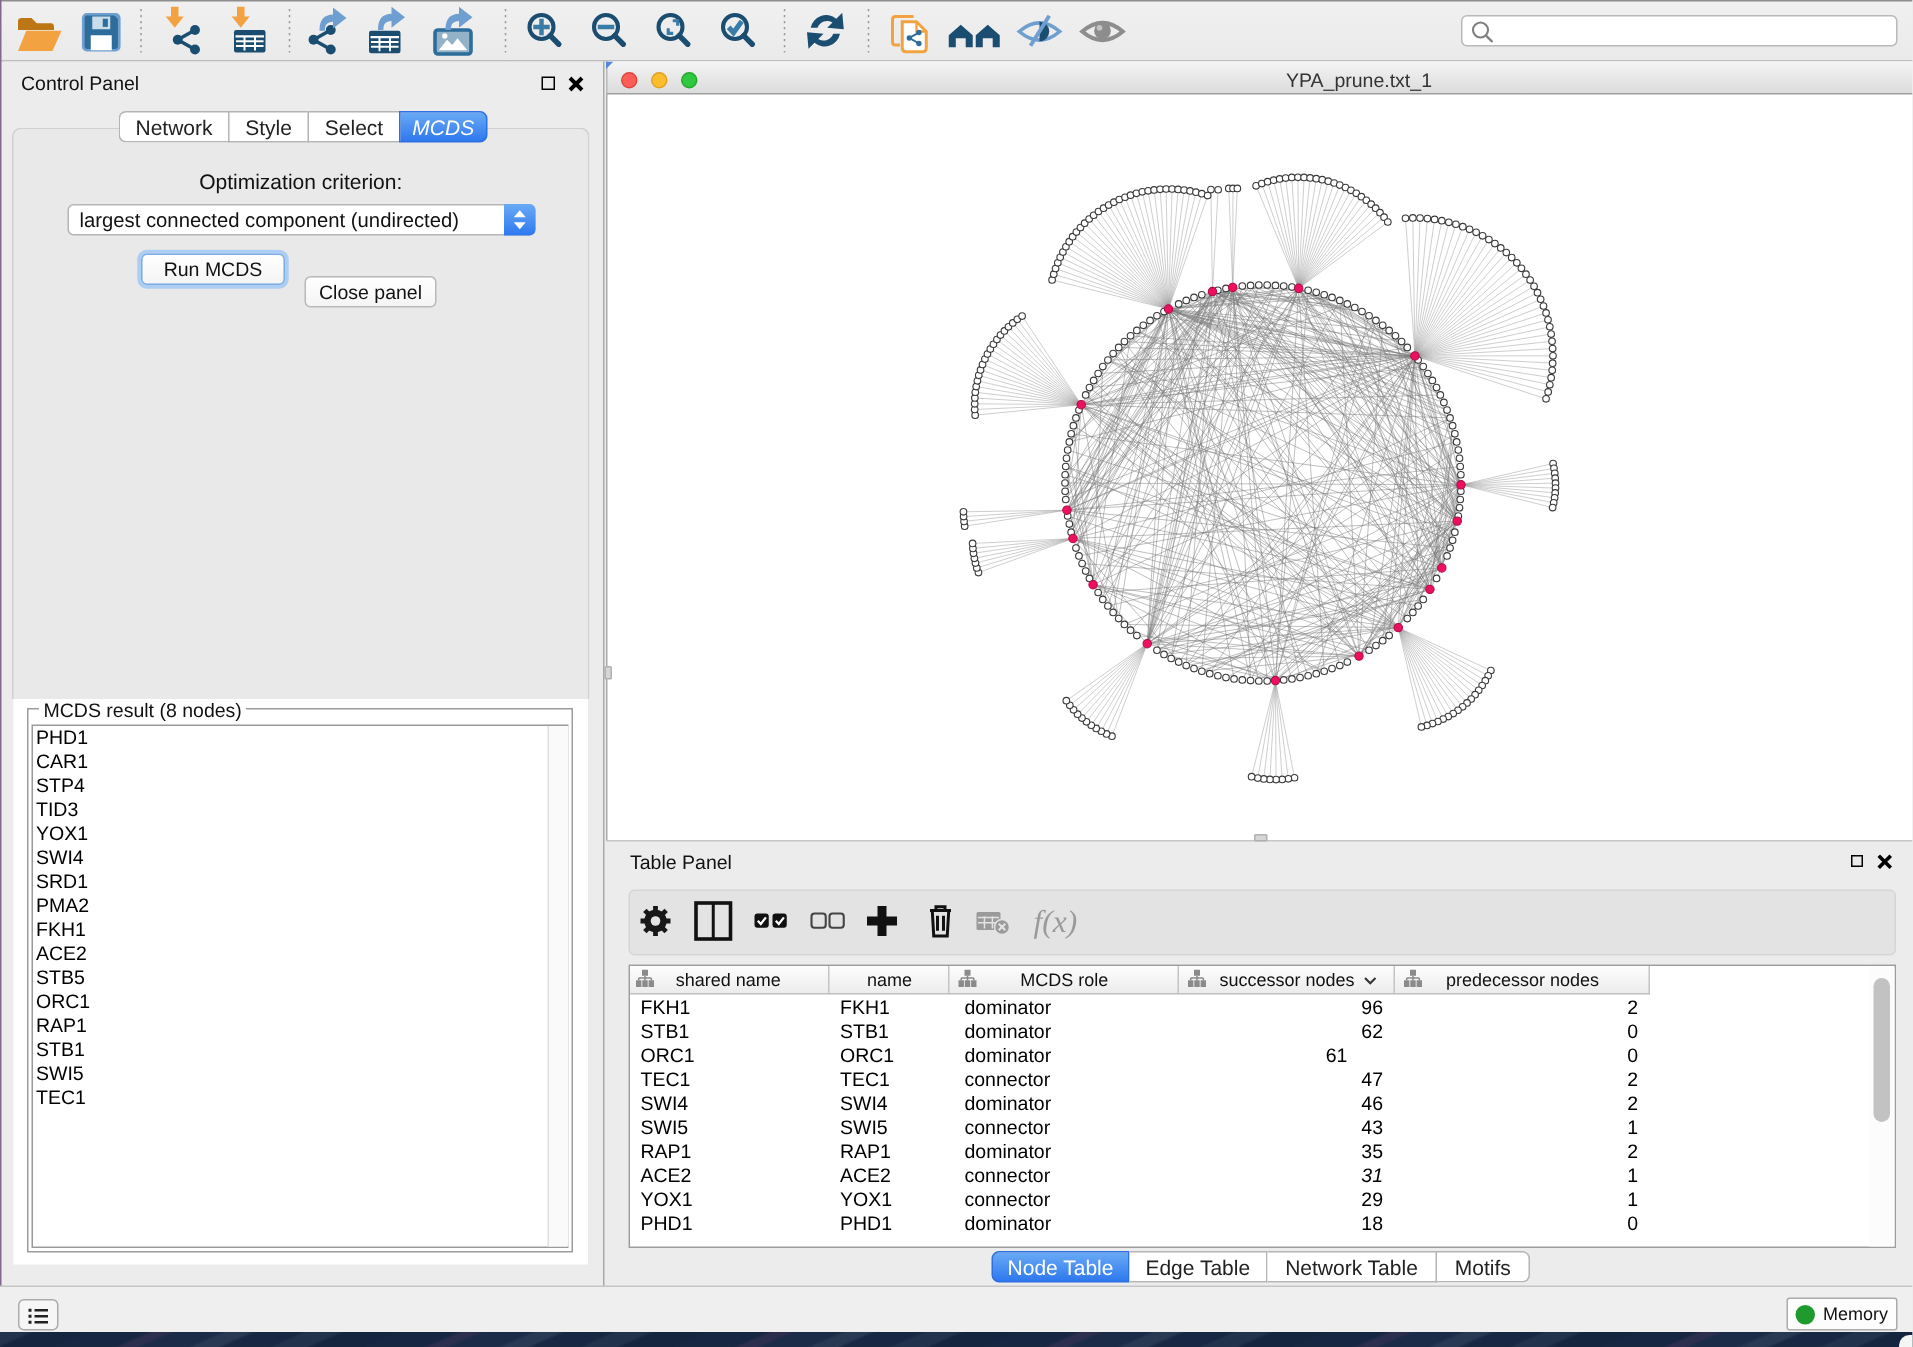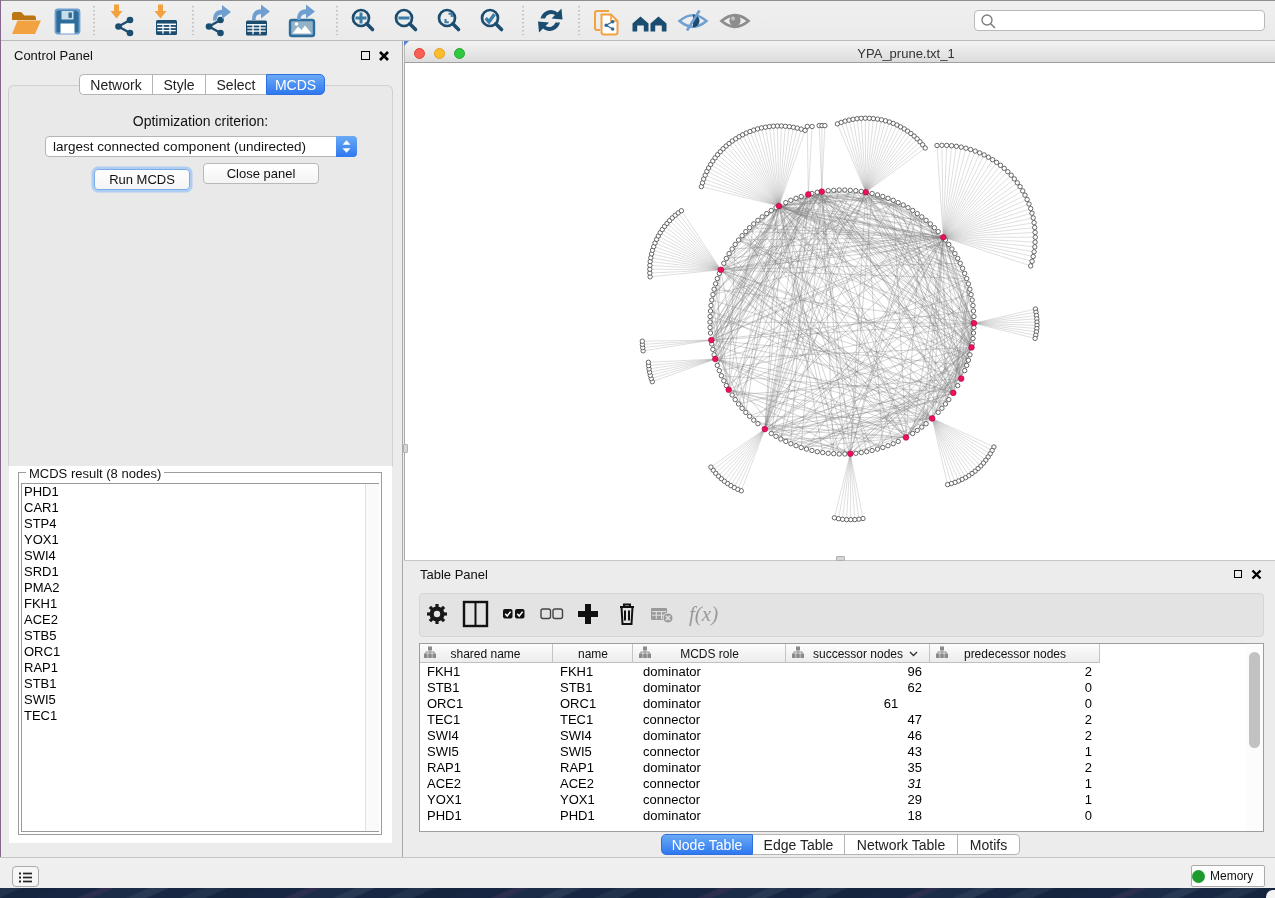--- a/index.html
+++ b/index.html
@@ -24,32 +24,32 @@
 #cp-tabcontent { position:absolute; left:8px; top:85px; width:385px; height:381px;
   background:#e9e9e9; border:1px solid #d0d0d0; border-radius:6px 6px 0 0; border-bottom:none;}
 #cp-white { position:absolute; left:9px; top:466px; width:383px; height:377px; background:#fff; }
 
 
 #tabs { position:absolute; left:79px; top:74px; height:21px; display:flex; }
 .seg { height:21px; font-size:14px; color:#222; background:#fff;
   border:1px solid #b4b4b4; border-right:none; display:flex; align-items:center; justify-content:center; }
 .seg:first-child { border-radius:5px 0 0 5px; }
 .seg:last-child { border-radius:0 5px 5px 0; border-right:1px solid #2f6fe0;
-  background:linear-gradient(#6aaaf5,#2e78ef); color:#fff; border-color:#2f6fe0; }
+  background:linear-gradient(#6aaaf5,#2e78ef); color:#fff; border-color:#2f6fe0;font-style:italic; }
 
 #opt-label { position:absolute; left:0; top:113px; width:401px; text-align:center; font-size:14px; color:#111; }
 #dropdown { position:absolute; left:45px; top:136px; width:312px; height:21px; background:#fff;
   border:1px solid #b5b5b5; border-radius:4px; font-size:13.5px; color:#111; padding-right:43px;
   display:flex; align-items:center; justify-content:center; }
 #dd-btn { position:absolute; left:336px; top:136px; width:21px; height:21px;
   background:linear-gradient(#6aaaf5,#2e78ef); border-radius:0 4px 4px 0; }
 .btn { position:absolute; height:21px; background:linear-gradient(#ffffff,#f4f4f4); border:1px solid #b9b9b9;
   border-radius:4px; font-size:13px; color:#111; display:flex; align-items:center; justify-content:center; }
 #btn-run { left:94px; top:169px; width:96px; box-shadow:0 0 0 2.5px #aecdf2; border-color:#7aace8;}
-#btn-close { left:203px; top:163px; width:116px; }
+#btn-close { left:203px; top:184px; width:88px; }
 
 
 #grpbox { position:absolute; left:18px; top:472px; width:364px; height:363px;
   border:1px solid #9c9c9c; }
 #grplabel { position:absolute; left:26px; top:466px; background:#fff; padding:0 3px; font-size:13px; color:#111;}
 #listbox { position:absolute; left:21px; top:483px; width:358px; height:349px;
   border:1px solid #9a9a9a; background:#fff; font-size:13px; color:#000; overflow:hidden;}
 #listbox div { height:16px; line-height:16px; padding-left:2px; }
 #list-sb { position:absolute; left:365px; top:484px; width:14px; height:347px; background:#fafafa; border-left:1px solid #e0e0e0;}
 
@@ -80,21 +80,21 @@
 .btab { position:absolute; top:834px; height:21px; background:#fff; border:1px solid #b4b4b4;
   font-size:14px; color:#222; display:flex; align-items:center; justify-content:center; }
 #tabline { position:absolute; left:0; top:857px; width:1275px; height:1px; background:#c6c6c6; }
 
 
 #statusbar { left:0; top:858px; width:1275px; height:30px; background:#efefef; }
 #st-btn { position:absolute; z-index:3; left:12px; top:866px; width:27px; height:21px; background:#f6f6f6;
   border:1px solid #ababab; border-radius:4px; }
 #mem-btn { position:absolute; left:1191px; top:865px; width:74px; height:22px; background:#fdfdfd;
   border:1px solid #ababab; border-radius:2px; font-size:12px; color:#111;
-  display:flex; align-items:center; justify-content:flex-start; gap:5px;}
+  display:flex; align-items:center; justify-content:center; gap:5px;}
 #mem-dot { width:13px; height:13px; border-radius:50%; background:#1f9a2e; }
 
 
 #wall { left:0; top:888px; width:1275px; height:10px; background:#142440; }
 #wall2 { left:0; top:888px; width:1275px; height:10px; opacity:.5;
   background:repeating-linear-gradient(-24deg,#16263e 0 14px,#2e4159 16px 24px,#1b2c47 26px 38px,#3c4e66 40px 46px,#203450 48px 60px,#44395c 62px 66px,#1a2a45 68px 84px); }
 </style>
 </head>
 <body>
 <div class="abs" id="toolbar"></div>
@@ -122,20 +122,21 @@
 <path d="M6.5 12.2 L10.5 16.8 L14.5 12.2 Z" fill="#fff"></path>
 </svg>
 <div class="btn" id="btn-run">Run MCDS</div>
 <div class="btn" id="btn-close">Close panel</div>
 <div id="grpbox"></div>
 <div id="grplabel">MCDS result (8 nodes)</div>
 <div id="listbox">
 <div>PHD1</div>
     <div>CAR1</div>
     <div>STP4</div>
+    <div>TID3</div>
     <div>YOX1</div>
     <div>SWI4</div>
 <div>SRD1</div>
     <div>PMA2</div>
     <div>FKH1</div>
     <div>ACE2</div>
     <div>STB5</div>
     <div>ORC1</div>
 <div>RAP1</div>
     <div>STB1</div>

